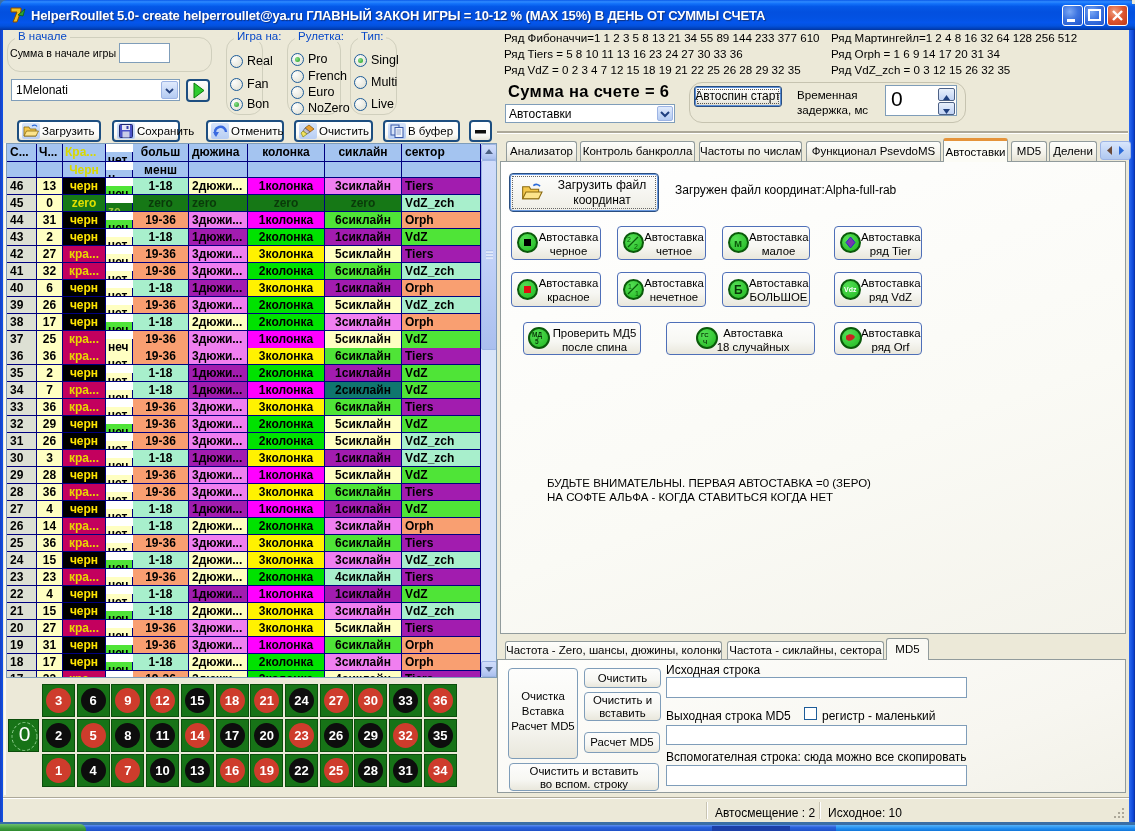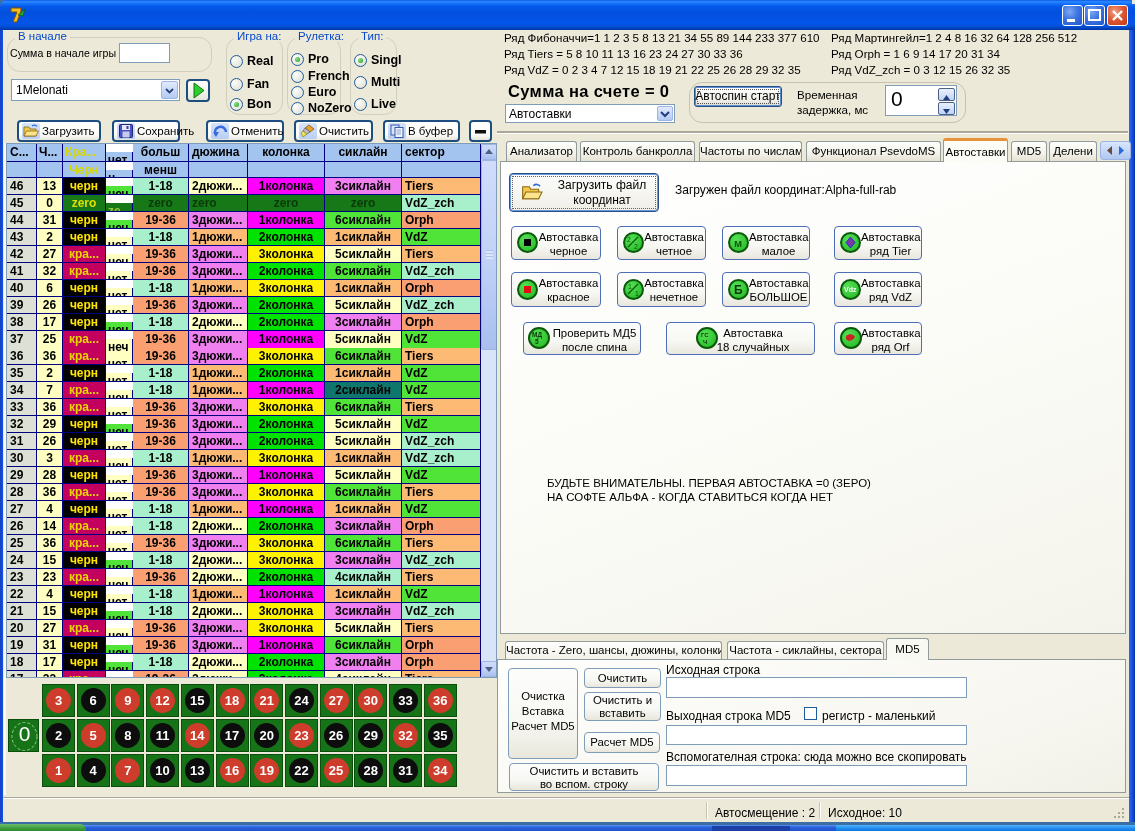--- a/index.html
+++ b/index.html
@@ -25,21 +25,21 @@
 #tb-seg1 { left:712px; top:826px; width:78px; height:5px; background:#1C3FA8; }
 #tb-seg2 { left:836px; top:825px; width:299px; height:6px; background:linear-gradient(180deg,#55B2F8 0%,#1E8CF0 60%,#1276D8 100%); }
 
 .group { position:absolute; border:1px solid #D0CFBD; border-radius:13px; }
 .glabel { position:absolute; top:-8px; left:7px; background:#ECE9D8; color:#0748C8; font-size:11.5px; padding:0 3px; white-space:nowrap; }
 .lab { position:absolute; font-size:12px; color:#000; white-space:nowrap; }
 .inp { position:absolute; background:#fff; border:1px solid #7F9DB9; }
 .radio { position:absolute; width:13px; height:13px; }
 .radio .rc { position:absolute; inset:0; border-radius:50%; border:1px solid #1D5C99; background:radial-gradient(circle at 30% 30%,#FDFDFB,#DDDDD0); }
 .radio.on .rc::after { content:''; position:absolute; left:3px; top:3px; width:5px; height:5px; border-radius:50%; background:radial-gradient(circle at 35% 35%,#8CE08C,#1E9C1E); }
-.rlab { position:absolute; font-size:12.5px; color:#000; white-space:nowrap;font-weight:bold; }
+.rlab { position:absolute; font-size:12.5px; color:#000; white-space:nowrap; }
 .tbtn { position:absolute; height:22px; background:linear-gradient(180deg,#FFFFFF 0%,#FBFBF8 70%,#E8E6DA 100%); border:2px solid #1D4E80; border-radius:4px; font-size:11.5px; color:#000; }
 .tbtn .ic { position:absolute; left:3px; top:1px; width:18px; height:16px; background:linear-gradient(180deg,#D6E4FA,#B8CEF4); border-radius:2px; }
 .tbtn .tx { position:absolute; left:23px; top:2.5px; white-space:nowrap; }
 
 #tablebox { left:6px; top:143px; width:491px; height:535px; border:1px solid #7F9DB9; background:#fff; overflow:hidden; }
 .trow { position:absolute; left:0; width:474px; }
 .tc { position:absolute; top:0; bottom:0; border-right:1px solid #000080; border-bottom:1px solid #000080; font-size:12px; font-weight:bold; overflow:hidden; white-space:nowrap; line-height:16px; }
 .hc { border-bottom:1px solid #000080; }
 .c1 { left:0;   width:30px; text-align:left; padding-left:3px; background:#DDE0D4; }
 .c2 { left:30px; width:26px; text-align:center; background:#FFFFC2; }
@@ -55,21 +55,21 @@
 
 .bk { background:#000000; color:#FFE400; }
 .cr { background:#C3005E; color:#E8D800; }
 .zg { background:#167816; color:#0A3A0A; }
 .zy { background:#167816; color:#E0E000; }
 .zl { background:#167816; color:#9CC43C; }
 .gn { background:#4FE437; }
 .py { background:#FFFFC2; }
 .aq { background:#A8EFCC; }
 .sa { background:#F99F71; }
-.bl { background:#fdba74; }
+.bl { background:#a21caf; }
 .vi { background:#F07FF0; }
 .ma { background:#FF00FF; }
 .yw { background:#FFF200; }
 .cg { background:#00E200; }
 .co { background:#0f766e; }
 
 .sb { position:absolute; background:#D8E4F8; }
 .sbtn { position:absolute; width:16px; height:16px; background:linear-gradient(180deg,#D0DCFA 0%,#C2D2F8 50%,#AABFEE 100%); border:1px solid #9DB4E4; border-radius:2px; color:#3B5998; font-size:8px; text-align:center; line-height:15px; }
 
 .gcell { position:absolute; width:33px; height:33px; background:#177317; border:1px solid #0B4D0B; }
@@ -90,40 +90,41 @@
 .chk { position:absolute; width:13px; height:13px; background:#fff; border:1px solid #1D5C99; }
 </style></head>
 <body>
 
 <div class="abs" id="client"></div>
 <div class="abs" id="titlebar">
 <svg style="position:absolute;left:9px;top:6px" width="18" height="18" viewBox="0 0 18 18">
       <path d="M2 2 L12 2 L12 5 L8 16 L4 16 L8 6 L2 6 Z" fill="#F0C020" stroke="#8A4A00" stroke-width="1"></path>
       <path d="M9 9 L16 3 L14 10 Z" fill="#2FA32F" stroke="#0A5A0A" stroke-width="0.7"></path>
     </svg>
+<div class="ttext">HelperRoullet 5.0- create helperroullet@ya.ru ГЛАВНЫЙ ЗАКОН ИГРЫ = 10-12 % (MAX 15%) В ДЕНЬ ОТ СУММЫ СЧЕТА</div>
 <div class="wbtn min" style="left:1062px"><svg width="19" height="19">
         <rect x="4" y="13" width="8" height="3" fill="#fff"></rect>
       </svg></div>
 <div class="wbtn max" style="left:1084px"><svg width="19" height="19">
         <rect x="4" y="4" width="11" height="10" fill="none" stroke="#fff" stroke-width="2"></rect>
       </svg></div>
 <div class="wbtn close" style="left:1107px"><svg width="19" height="19">
         <path d="M5 5 L14 14 M14 5 L5 14" stroke="#fff" stroke-width="2.4"></path>
       </svg></div>
 </div>
 <div class="abs" id="brd-l"></div>
 <div class="abs" style="left:4px;top:143px;width:2px;height:652px;background:#FBFAF4"></div>
 <div class="abs" id="brd-r"></div>
 <div class="abs" id="notch"></div>
 <div class="group" style="left:7px;top:37px;width:205px;height:35px">
     <div class="glabel">В начале</div>
   </div>
 <div class="lab" style="left:10px;top:47px;font-size:10.6px">Сумма в начале игры</div>
 <div class="inp" style="left:119px;top:43px;width:51px;height:20px"></div>
-<div class="group" style="left:226px;top:37px;width:57px;height:78px">
+<div class="group" style="left:226px;top:37px;width:37px;height:78px">
     <div class="glabel">Игра на:</div>
   </div>
 <div class="radio" style="left:230px;top:55px">
     <div class="rc"></div>
   </div>
 <div class="rlab" style="left:247px;top:54px">Real</div>
 <div class="radio" style="left:230px;top:78px">
     <div class="rc"></div>
   </div>
 <div class="rlab" style="left:247px;top:77px">Fan</div>
@@ -698,21 +699,21 @@
       <ellipse cx="14.5" cy="15.5" rx="12.5" ry="14" fill="none" stroke="#8FCF8F" stroke-width="1" stroke-dasharray="3 2"></ellipse>
     </svg>
     <div style="position:absolute;left:0;top:2px;width:31px;text-align:center;font-size:21px;color:#fff">0</div>
   </div>
 <div class="rtext" style="left:504px;top:31px">Ряд Фибоначчи=1 1 2 3 5 8 13 21 34 55 89 144 233 377 610</div>
 <div class="rtext" style="left:831px;top:31px">Ряд Мартингейл=1 2 4 8 16 32 64 128 256 512</div>
 <div class="rtext" style="left:504px;top:47px">Ряд Tiers = 5 8 10 11 13 16 23 24 27 30 33 36</div>
 <div class="rtext" style="left:831px;top:47px">Ряд Orph = 1 6 9 14 17 20 31 34</div>
 <div class="rtext" style="left:504px;top:63px">Ряд VdZ = 0 2 3 4 7 12 15 18 19 21 22 25 26 28 29 32 35</div>
 <div class="rtext" style="left:831px;top:63px">Ряд VdZ_zch = 0 3 12 15 26 32 35</div>
-<div class="abs" style="left:508px;top:82px;font-size:16.5px;font-weight:bold;letter-spacing:0.35px;color:#000;white-space:nowrap">Сумма на счете = 0</div>
+<div class="abs" style="left:508px;top:82px;font-size:16.5px;font-weight:bold;letter-spacing:0.35px;color:#000;white-space:nowrap">Сумма на счете = 6</div>
 <div class="inp" style="left:505px;top:104px;width:170px;height:19px"></div>
 <div class="lab" style="left:509px;top:107px">Автоставки</div>
 <div class="abs" style="left:657px;top:106px;width:16px;height:15px;background:linear-gradient(180deg,#E0EAFC,#B4CBF2);border:1px solid #9DB4E4;border-radius:2px"><svg width="14" height="13">
       <path d="M3 4 L7 8 L11 4" stroke="#1F3F7F" stroke-width="2" fill="none"></path>
     </svg></div>
 <div class="group" style="left:689px;top:82px;width:277px;height:41px;border-color:#C6C3B0"></div>
 <div class="abs" style="left:694px;top:86px;width:88px;height:21px;background:linear-gradient(180deg,#FFFFFF,#F0EFE8 70%,#E0DDCE 100%);border:1px solid #2A4E80;border-radius:3px;box-shadow:0 0 0 1px #5A8ED8 inset;font-size:12px;text-align:center;line-height:19px"><div style="position:absolute;inset:2px;border:1px dotted #555"></div>Автоспин старт</div>
 <div class="rtext" style="left:797px;top:88px">Временная</div>
 <div class="rtext" style="left:797px;top:103px">задержка, мс</div>
 <div class="inp" style="left:885px;top:85px;width:72px;height:31px"></div>

